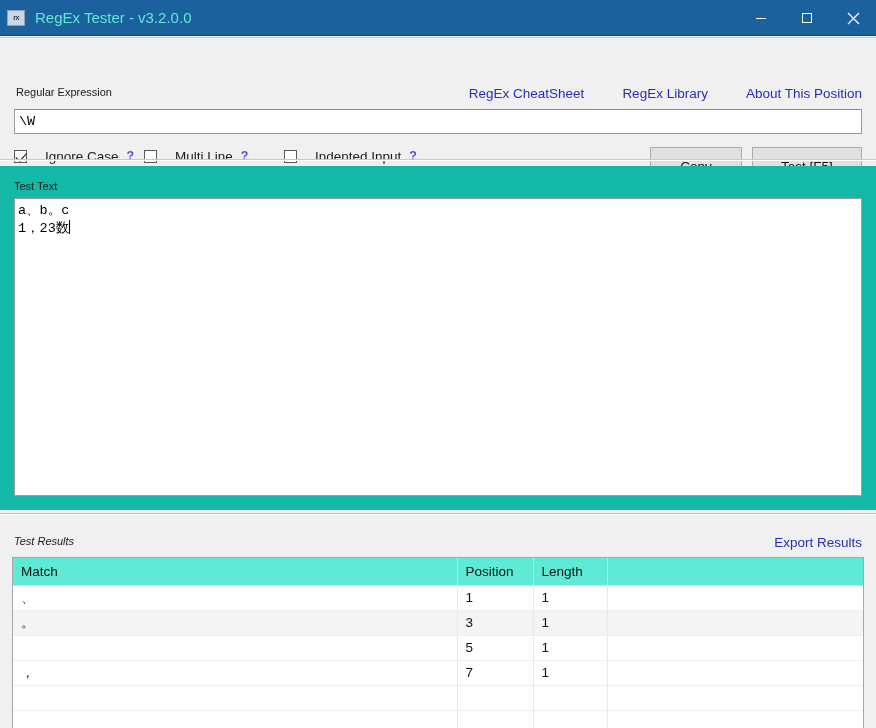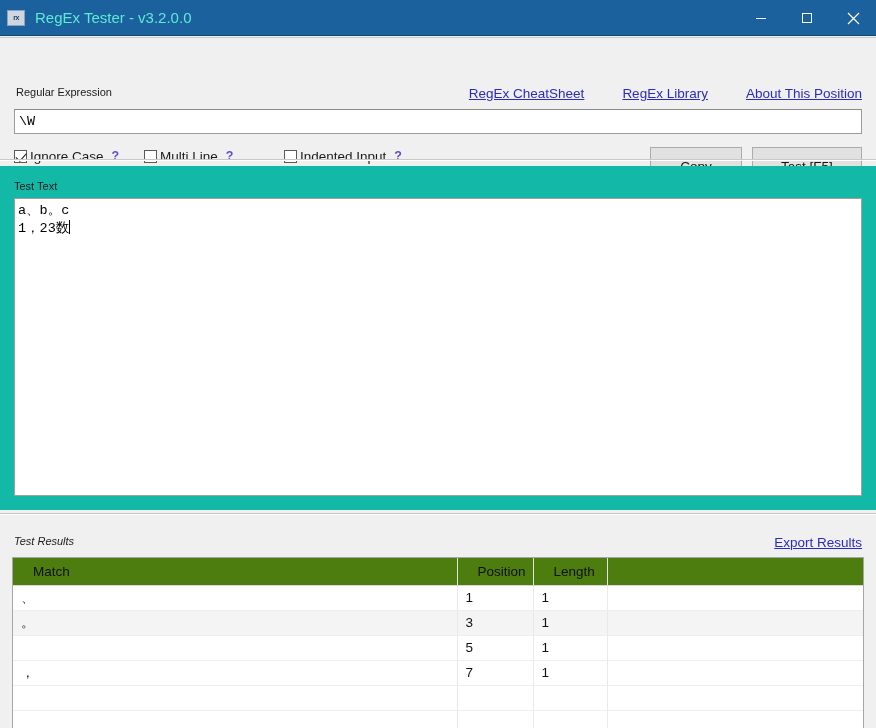--- a/index.html
+++ b/index.html
@@ -59,21 +59,20 @@
   }
   .lbl-regex { position: absolute; left: 16px; top: 50px; }
 
   .links-row {
     position: absolute; top: 50px; right: 14px;
     display: flex; gap: 38px;
   }
   .lnk {
     font-size: 13.5px;
     color: #2b2bbd;
-    text-decoration: underline;
     cursor: pointer;
     white-space: nowrap;
   }
 
   .regex-input {
     position: absolute;
     left: 14px; top: 73px;
     width: 848px; height: 25px;
     background: #ffffff;
     border: 1px solid #9a9a9a;
@@ -108,21 +107,21 @@
     position: absolute;
     left: 3px; top: 0px;
     width: 5px; height: 9px;
     border: solid #1a1a1a;
     border-width: 0 1.6px 1.6px 0;
     transform: rotate(42deg);
   }
   .cb-label {
     font-size: 13.5px;
     color: #1a1a1a;
-    margin-left: 3px;
+    margin-left: 18px;
     white-space: nowrap;
     cursor: pointer;
   }
   .cb-help {
     font-size: 12.5px;
     color: #5b4bd6;
     margin-left: 8px;
     font-weight: bold;
     cursor: pointer;
   }
@@ -220,22 +219,22 @@
     width: 100%;
     border-collapse: collapse;
     table-layout: fixed;
     font-size: 13.5px;
     color: #111;
   }
   table.grid th {
     text-align: left;
     font-weight: normal;
     height: 27px;
-    padding-left: 20px;
-    background: #4d7c0f;
+    padding-left: 8px;
+    background: #5eead4;
     border-right: 1px solid #e2e2e2;
     border-bottom: 1px solid #d8d8d8;
     vertical-align: middle;
   }
   table.grid td {
     height: 25px;
     padding-left: 8px;
     border-right: 1px solid #e9e9e9;
     border-bottom: 1px solid #eeeeee;
     vertical-align: middle;

